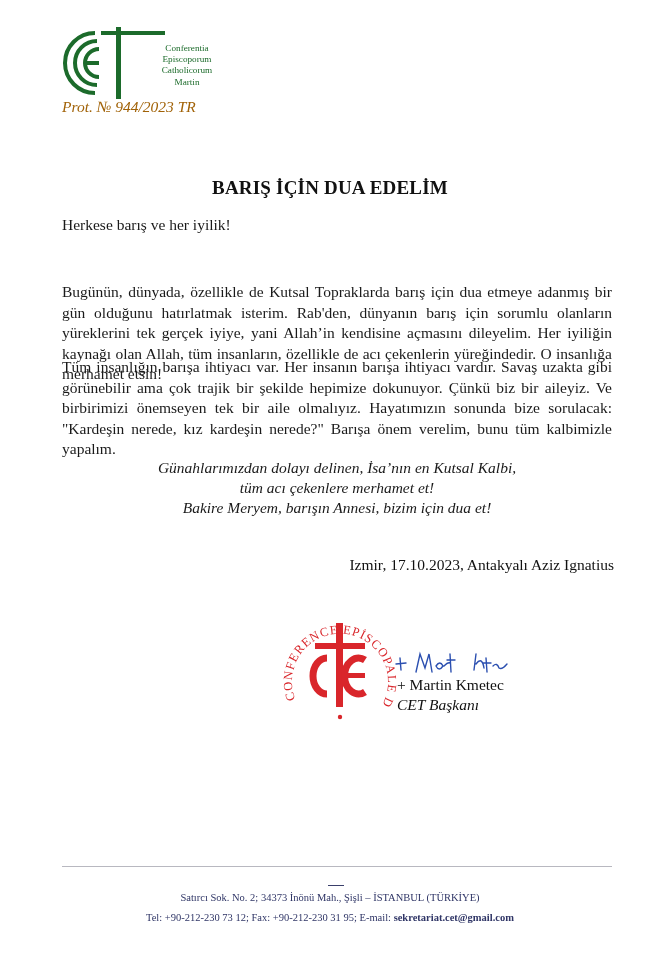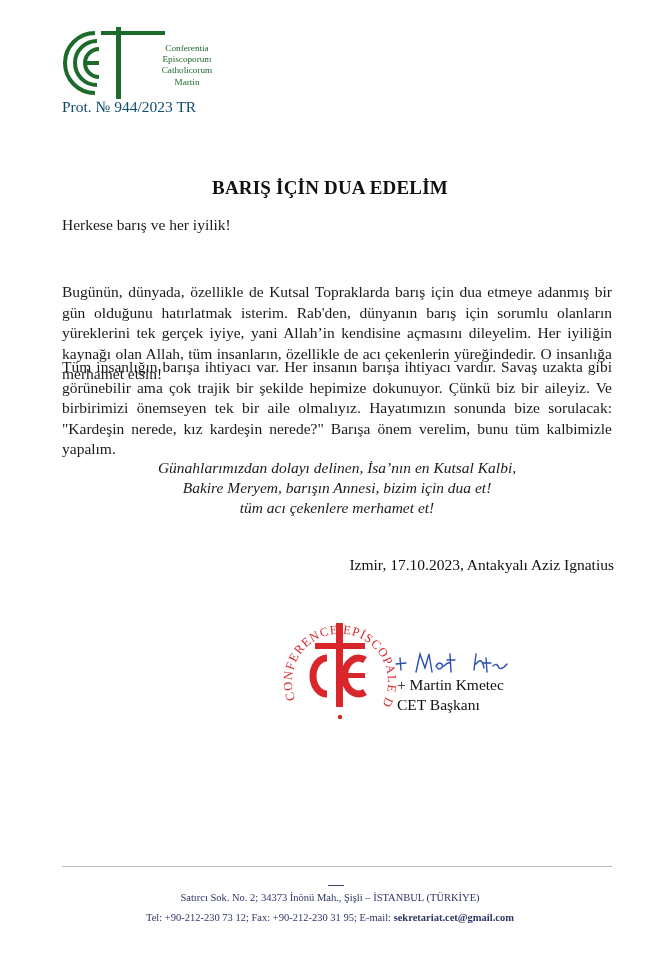--- a/index.html
+++ b/index.html
@@ -3,38 +3,38 @@
 <meta charset="utf-8">
 <style>
   html, body { margin: 0; padding: 0; background: #ffffff; }
   body { width: 660px; height: 957px; position: relative; overflow: hidden;
          font-family: "Liberation Serif", "DejaVu Serif", serif; color: #111; }
   .page { position: absolute; left: 0; top: 0; width: 660px; height: 957px; }
 
   .logo { position: absolute; left: 57px; top: 27px; width: 120px; height: 72px; }
   .logo-text { position: absolute; left: 122px; top: 43px; width: 60px; text-align: center;
                font-size: 9.2px; line-height: 11.2px; color: #1c6b2b; margin-left: 35px; }
-  .prot { position: absolute; left: 62px; top: 98px; font-size: 15.5px; color: #0c4a6e; }
+  .prot { position: absolute; left: 62px; top: 98px; font-size: 15.5px; color: #a16207; font-style: italic; }
 
   .title { position: absolute; left: 0; width: 660px; top: 177px; text-align: center;
            font-weight: bold; font-size: 19px; letter-spacing: 0.2px; }
 
   .para { position: absolute; left: 62px; width: 550px; font-size: 15.5px; line-height: 20.5px;
           text-align: justify; color: #1a1a1a; }
   .greeting { top: 215px; }
   .p1 { top: 271px; margin-top: 11px; }
   .p2 { top: 357px; }
   .prayer { top: 458px; font-style: italic; text-align: center; line-height: 20px; }
   .prayer div { white-space: nowrap; }
   .place { position: absolute; right: 46px; top: 556px; font-size: 15.5px; }
 
   .seal { position: absolute; left: 275px; top: 605px; width: 130px; height: 125px; }
   .signature { position: absolute; left: 392px; top: 650px; width: 130px; height: 26px; }
   .signer { position: absolute; left: 397px; top: 675px; font-size: 15.5px; line-height: 20px; }
-  .signer .role { }
+  .signer .role { font-style: italic; }
 
   .divider { position: absolute; left: 62px; width: 550px; top: 866px; height: 1px; background: #b8b8c0; }
   .short-rule { position: absolute; left: 328px; width: 16px; top: 885px; height: 1px; background: #3a3f6b; }
   .footer { position: absolute; left: 0; width: 660px; text-align: center; font-size: 10.5px; color: #2f3566; }
   .footer.l1 { top: 892px; }
   .footer.l2 { top: 912px; }
   .footer b { font-weight: bold; }
 </style>
 </head>
 <body>
@@ -60,22 +60,22 @@
   <div class="prot">Prot. № 944/2023 TR</div>
 
   <div class="title">BARIŞ İÇİN DUA EDELİM</div>
 
   <div class="para greeting">Herkese barış ve her iyilik!</div>
   <div class="para p1">Bugünün, dünyada, özellikle de Kutsal Topraklarda barış için dua etmeye adanmış bir gün olduğunu hatırlatmak isterim. Rab'den, dünyanın barış için sorumlu olanların yüreklerini tek gerçek iyiye, yani Allah’in kendisine açmasını dileyelim. Her iyiliğin kaynağı olan Allah, tüm insanların, özellikle de acı çekenlerin yüreğindedir. O insanlığa merhamet etsin!</div>
   <div class="para p2">Tüm insanlığın barışa ihtiyacı var. Her insanın barışa ihtiyacı vardır. Savaş uzakta gibi görünebilir ama çok trajik bir şekilde hepimize dokunuyor. Çünkü biz bir aileyiz. Ve birbirimizi önemseyen tek bir aile olmalıyız. Hayatımızın sonunda bize sorulacak: "Kardeşin nerede, kız kardeşin nerede?" Barışa önem verelim, bunu tüm kalbimizle yapalım.</div>
 
   <div class="para prayer">
     <div>Günahlarımızdan dolayı delinen, İsa’nın en Kutsal Kalbi,</div>
+    <div>tüm acı çekenlere merhamet et!</div>
     <div>Bakire Meryem, barışın Annesi, bizim için dua et!</div>
-    <div>tüm acı çekenlere merhamet et!</div>
   </div>
 
   <div class="place">Izmir, 17.10.2023, Antakyalı Aziz Ignatius</div>
 
   <svg class="seal" viewBox="0 0 130 125">
     <defs>
       <path id="sealArc" d="M22 98 A48 48 0 1 1 108 98"></path>
     </defs>
     <text font-family="Liberation Serif, serif" font-size="12.5" fill="#d9262b" letter-spacing="1">
       <textPath href="#sealArc" startOffset="2%">CONFERENCE EPİSCOPALE DE TURQUIE</textPath>

